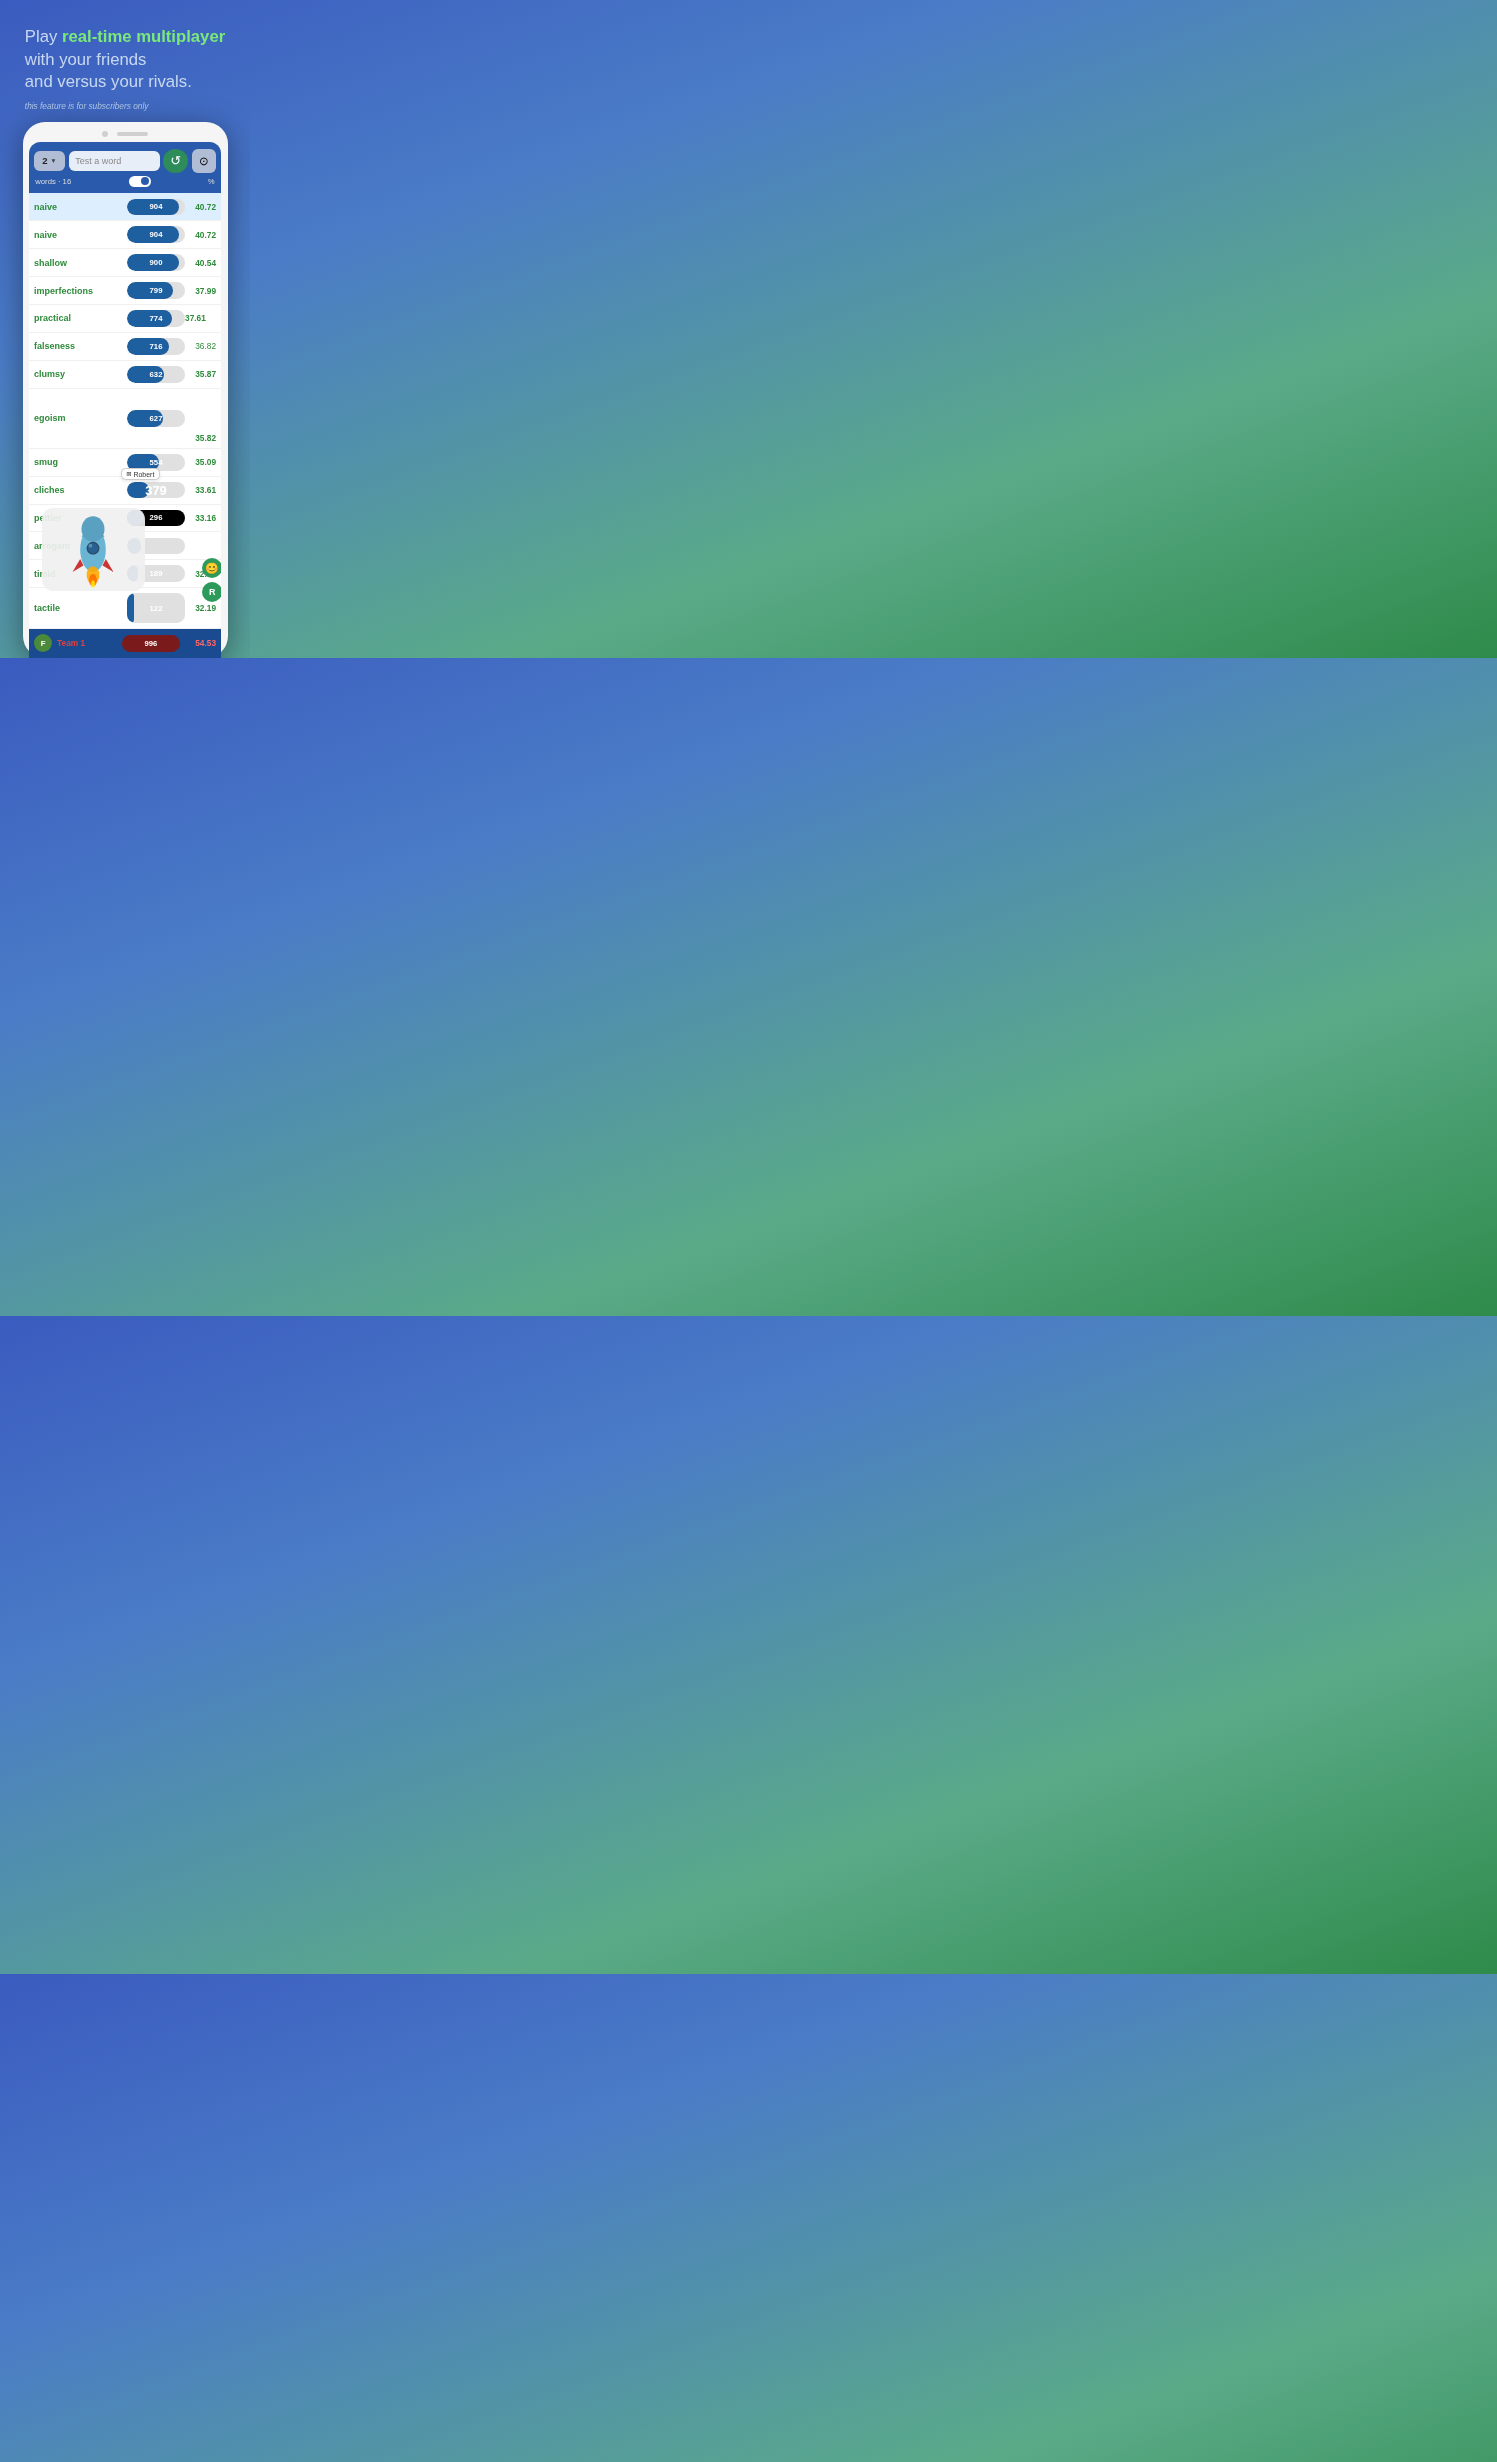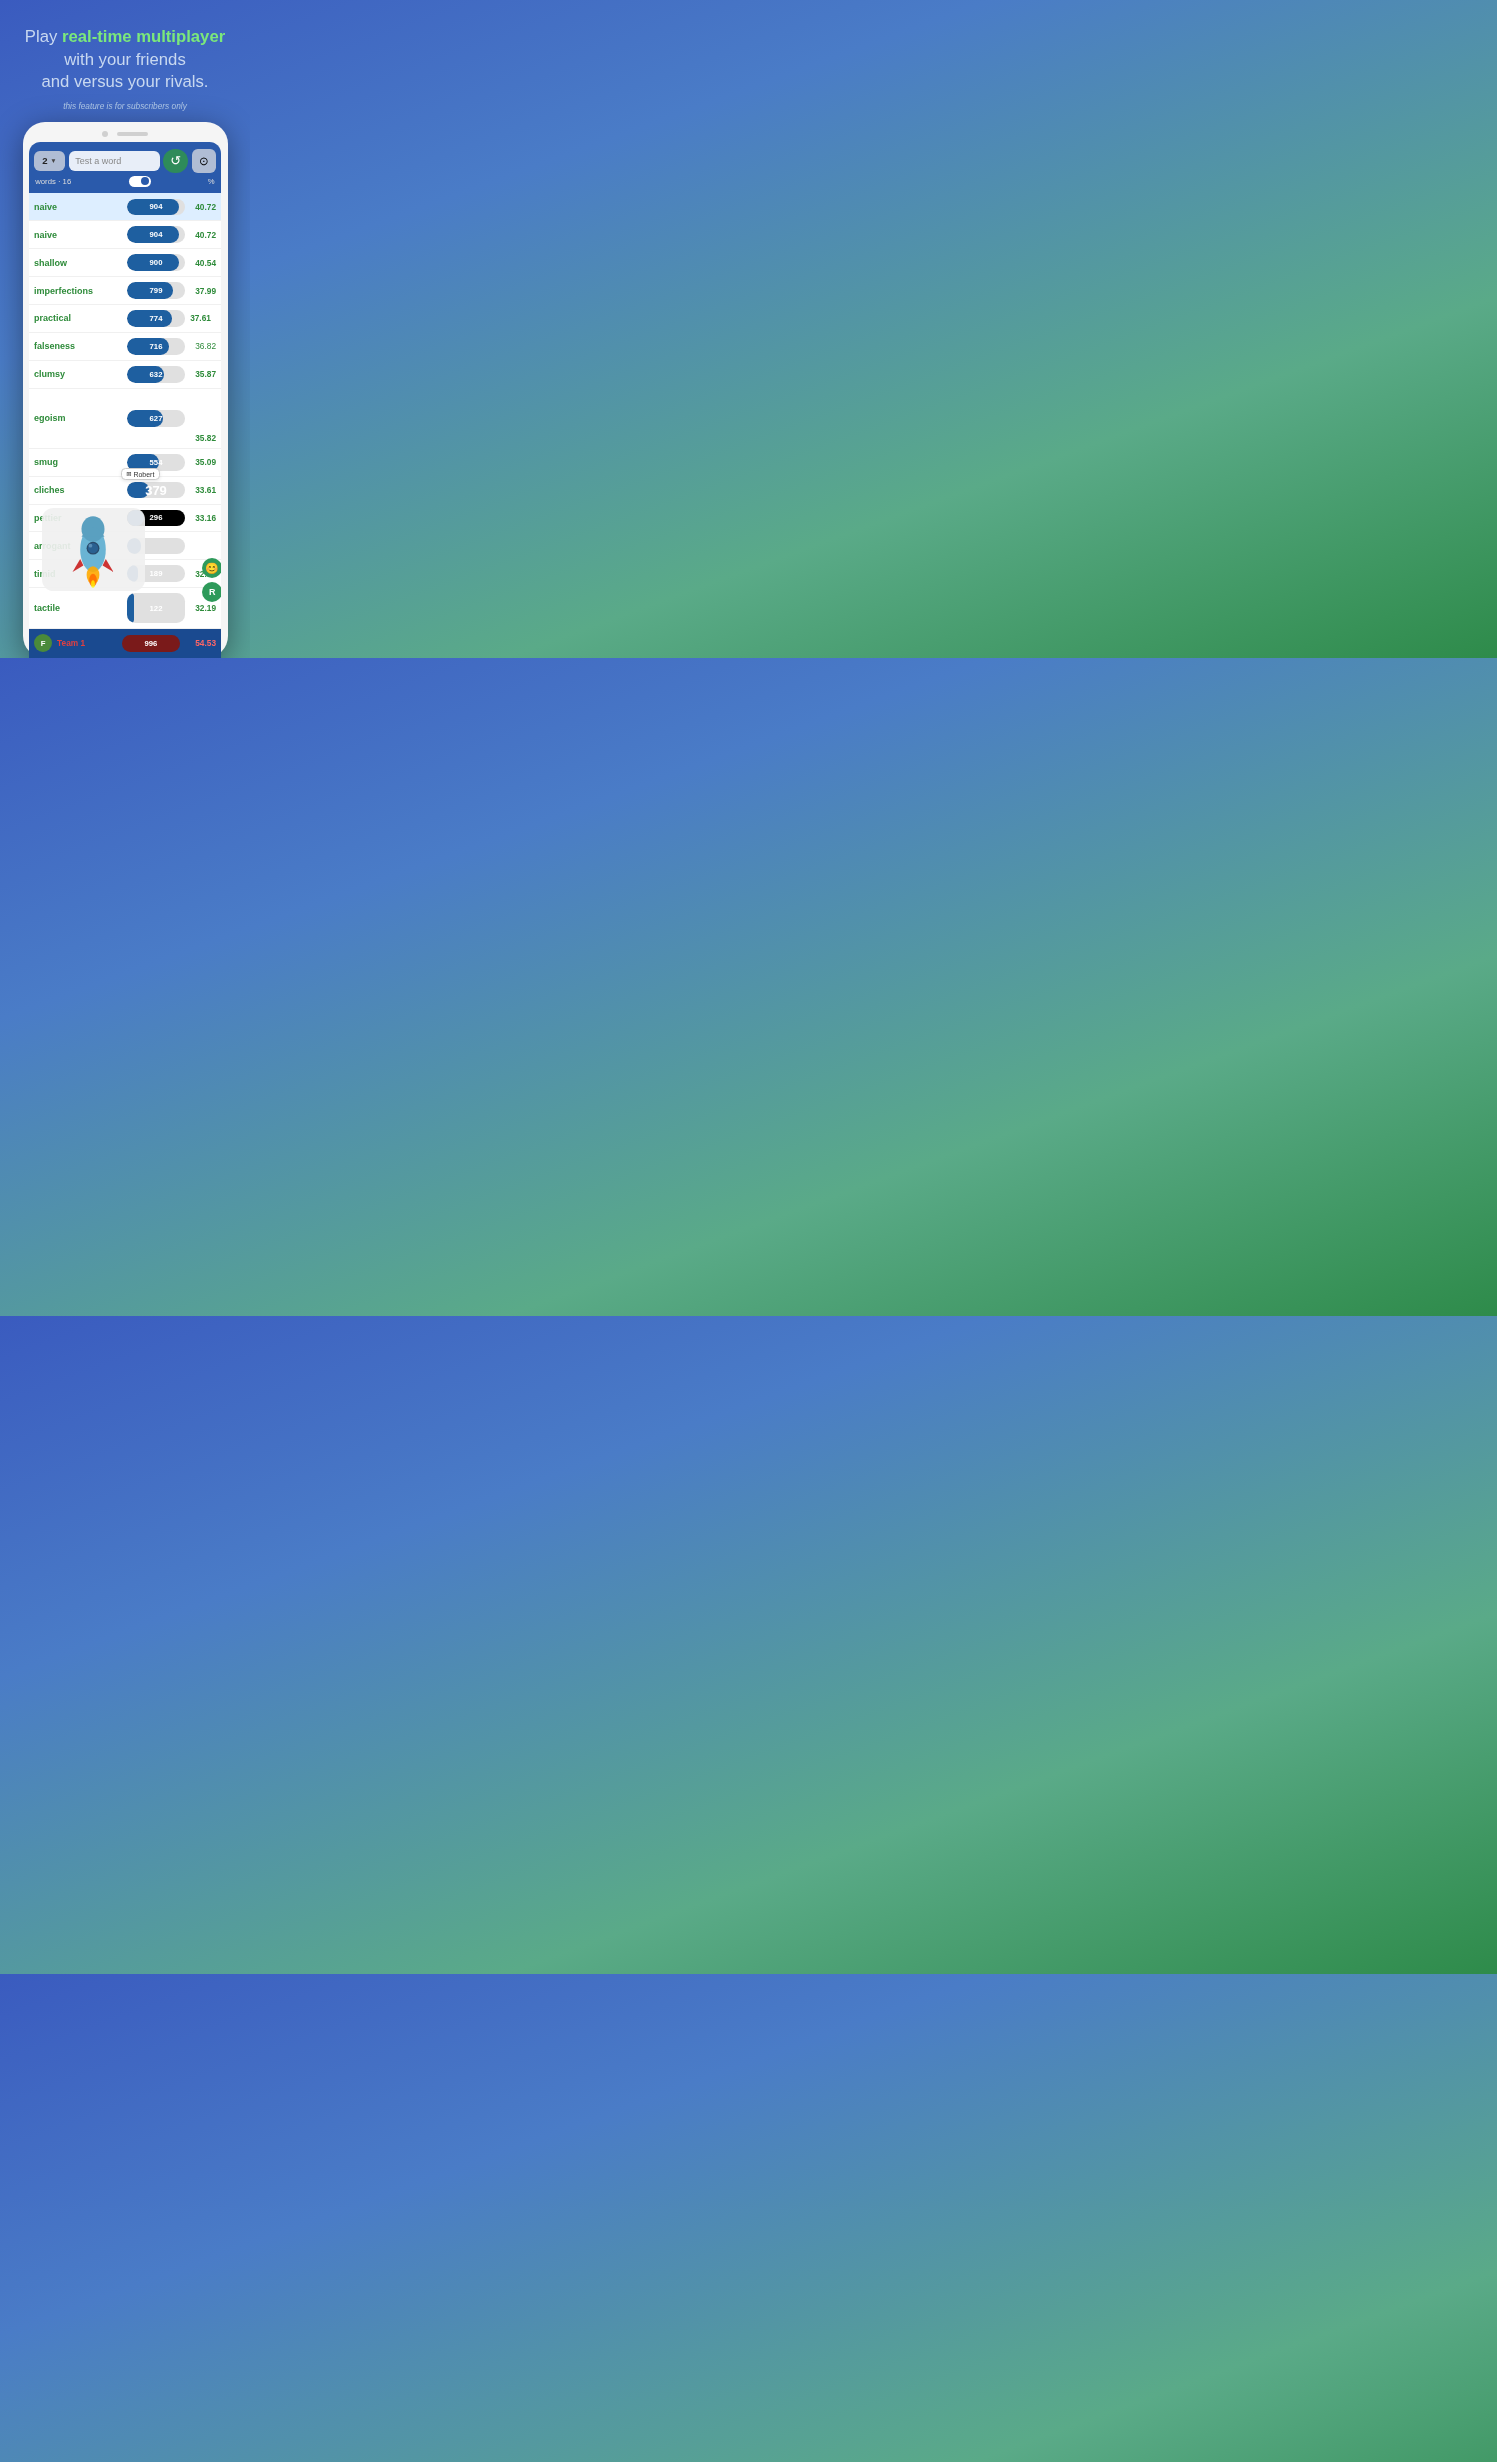--- a/index.html
+++ b/index.html
@@ -11,21 +11,21 @@
       background: linear-gradient(160deg, #3a5bbf 0%, #4a7cc7 30%, #5aaa88 70%, #2e8b4a 100%);
       display: flex;
       flex-direction: column;
       align-items: center;
       padding: 13px 0 0 0;
     }
   </style>
 </head>
 <body>
 
-<div style="text-align:center;padding:13px 15.4px 10.3px 15.4px;">
+<div style="text-align:left;padding:13px 15.4px 10.3px 15.4px;">
   <h1 style="font-size:16.7px;font-weight:400;color:#c8d8f0;line-height:1.35;">
     <span>Play </span><strong style="color:#7be87b;font-weight:800;">real-time multiplayer</strong><br>
     <span>with your friends</span><br>
     <span>and versus your rivals.</span>
   </h1>
   <p style="font-style:italic;font-size:8.3px;color:#b0c8e8;margin-top:7.7px;">this feature is for subscribers only</p>
 </div>
 
 <div style="width:205px;background:#f5f5f5;border-radius:22px;padding:9px 6.4px 0 6.4px;box-shadow:0 6.4px 31px rgba(0,0,0,0.4);position:relative;margin-bottom:0;">
 
@@ -103,21 +103,21 @@
         </div>
         <span style="font-size:8.3px;font-weight:600;color:#2e8b3a;min-width:31px;text-align:right;">37.99</span>
       </div>
 
       <div style="display:flex;align-items:center;padding:5.1px 5.1px;border-bottom:0.6px solid #f0f0f0;">
         <span style="font-size:9px;font-weight:700;color:#2e8b3a;flex:1;">practical</span>
         <div style="position:relative;width:58px;height:16.7px;border-radius:8.3px;background:#e0e0e0;overflow:hidden;display:flex;align-items:center;justify-content:center;">
           <div style="position:absolute;left:0;top:0;height:100%;width:77.4%;background:#1e5fa0;border-radius:8.3px;"></div>
           <span style="position:relative;z-index:1;font-size:7.7px;font-weight:700;color:#fff;">774</span>
         </div>
-        <span style="font-size:8.3px;font-weight:600;color:#2e8b3a;min-width:31px;text-align:center;">37.61</span>
+        <span style="font-size:8.3px;font-weight:600;color:#2e8b3a;min-width:31px;text-align:left;">37.61</span>
       </div>
 
       <div style="display:flex;align-items:center;padding:5.1px 5.1px;border-bottom:0.6px solid #f0f0f0;">
         <span style="font-size:9px;font-weight:700;color:#2e8b3a;flex:1;">falseness</span>
         <div style="position:relative;width:58px;height:16.7px;border-radius:8.3px;background:#e0e0e0;overflow:hidden;display:flex;align-items:center;justify-content:center;">
           <div style="position:absolute;left:0;top:0;height:100%;width:71.6%;background:#1e5fa0;border-radius:8.3px;"></div>
           <span style="position:relative;z-index:1;font-size:7.7px;font-weight:700;color:#fff;">716</span>
         </div>
         <span style="font-size:8.3px;font-weight:400;color:#2e8b3a;min-width:31px;text-align:right;">36.82</span>
       </div>

